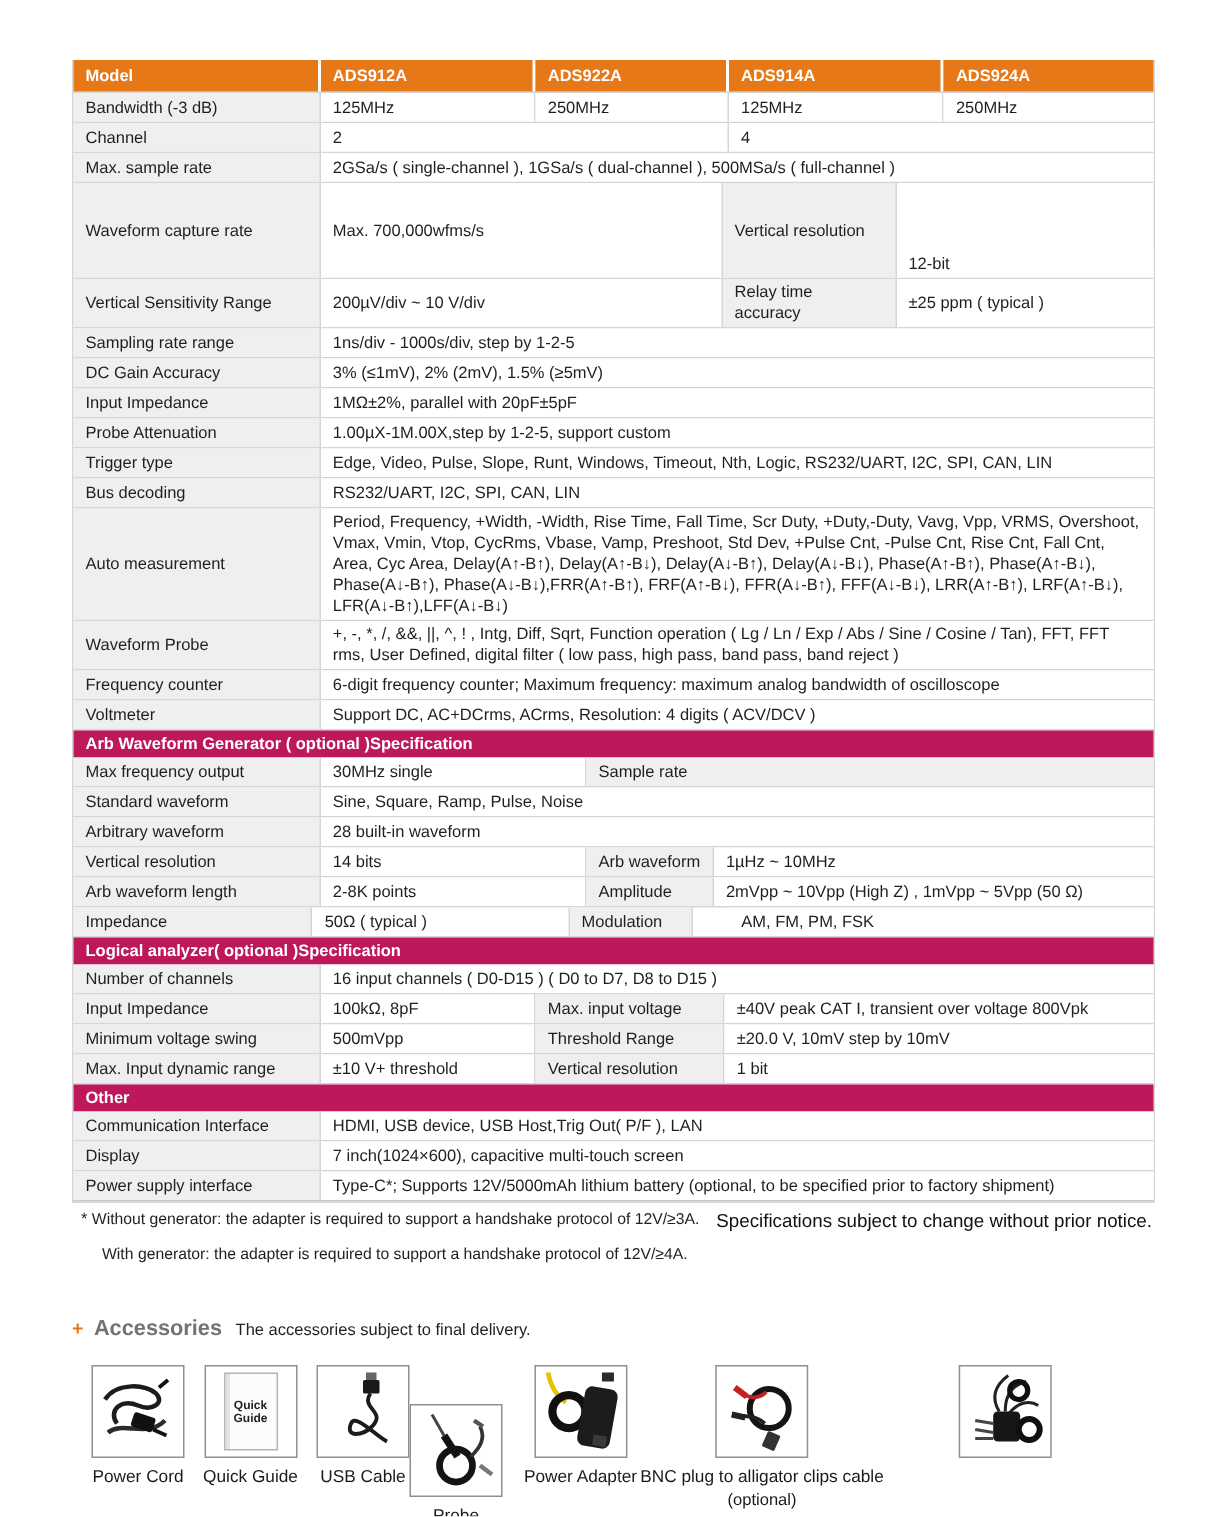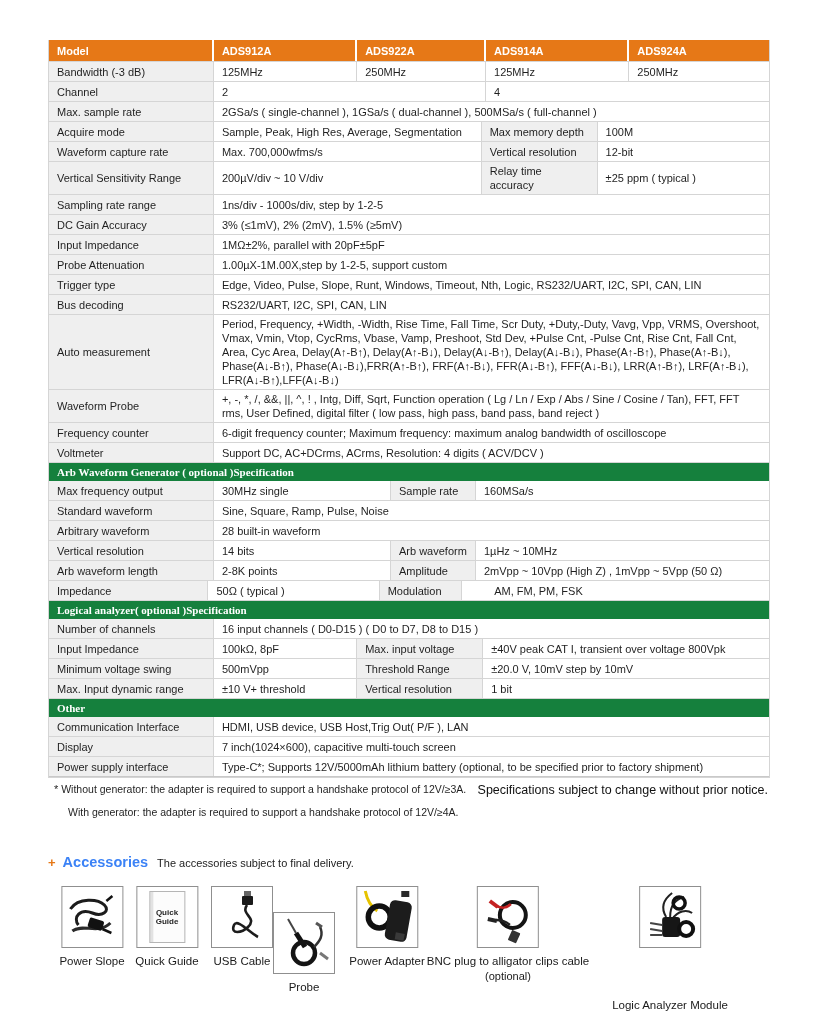--- a/index.html
+++ b/index.html
@@ -12,35 +12,35 @@
               border-bottom:1px solid #d5d5d5;font-size:11px;}
   .trow{display:flex;align-items:stretch;border-bottom:1px solid #d5d5d5;min-height:19px;}
   .trow:last-child{border-bottom:1px solid #c9c9c9;}
   .tcell{box-sizing:border-box;display:flex;align-items:center;padding:2px 8px;
          line-height:14px;border-right:1px solid #d5d5d5;background:#fff;}
   .tcell:last-child{border-right:none;flex-grow:1;}
   .tcell.label,.tcell.sub{background:#efefef;}
   .trow.header{border-bottom:1px solid #d5d5d5;min-height:21px;}
   .trow.header .tcell{background:#e67817;color:#fff;font-weight:bold;border-right:2px solid #fff;}
   .trow.header .tcell:last-child{border-right:none;}
-  .trow.section{background:#15803d;border-bottom:none;min-height:18px;font-family:Liberation Serif, serif;}
+  .trow.section{background:#be185d;border-bottom:none;min-height:18px;}
   .section-title{color:#fff;font-weight:bold;padding:2px 8px;display:flex;align-items:center;}
 
   
   .footnotes{margin-top:5px;font-size:10.5px;}
   .fn-row1{display:flex;justify-content:space-between;align-items:flex-start;}
   .fn-left{padding-left:6px;}
   .fn-star{font-size:11px;vertical-align:top;}
   .fn-notice{font-size:12.5px;color:#111;}
   .fn-line2{padding-left:20px;margin-top:9px;}
 
   
   .acc-heading{margin-top:36px;display:flex;align-items:baseline;}
   .acc-plus{color:#e67817;font-weight:bold;font-size:13px;margin-right:7px;}
-  .acc-title{font-weight:bold;font-size:14.5px;color:#3b82f6;}
+  .acc-title{font-weight:bold;font-size:14.5px;color:#737373;}
   .acc-sub{font-size:11px;margin-left:9px;color:#222;}
   .acc-items{position:relative;height:125px;margin-top:16px;}
   .acc-item{position:absolute;top:0;transform:translateX(-50%);display:flex;
             flex-direction:column;align-items:center;}
   .acc-box{width:62px;height:62px;border:1px solid #8f8f8f;background:#fff;
            display:flex;align-items:center;justify-content:center;box-sizing:border-box;}
   .acc-label{font-size:11.5px;margin-top:7px;white-space:nowrap;color:#1a1a1a;}
   .acc-optional{font-size:11px;margin-top:3px;color:#1a1a1a;}
   .booklet{width:34px;height:50px;background:#fcfcfc;border:1px solid #b5b5b5;
            box-shadow:inset 3px 0 0 #e2e2e2;display:flex;align-items:center;justify-content:center;}
@@ -70,30 +70,24 @@
         <div class="trow">
           <div class="tcell label" style="width: 22.9%;">Channel</div>
           <div class="tcell value" style="width: 37.8%;">2</div>
           <div class="tcell value" style="width: 39.3%;">4</div>
         </div>
         <div class="trow">
           <div class="tcell label" style="width: 22.9%;">Max. sample rate</div>
           <div class="tcell value" style="width: 77.1%;">2GSa/s ( single-channel ), 1GSa/s ( dual-channel ), 500MSa/s ( full-channel )</div>
         </div>
         <div class="trow">
-          <div class="tcell label" style="width: 22.9%;">Acquire mode</div>
-          <div class="tcell value" style="width: 37.2%;">Sample, Peak, High Res, Average, Segmentation</div>
-          <div class="tcell sub" style="width: 16.1%;">Max memory depth</div>
-          <div class="tcell value" style="width: 23.8%;">100M</div>
-        </div>
-        <div class="trow">
           <div class="tcell label" style="width: 22.9%;">Waveform capture rate</div>
           <div class="tcell value" style="width: 37.2%;">Max. 700,000wfms/s</div>
           <div class="tcell sub" style="width: 16.1%;">Vertical resolution</div>
-          <div class="tcell value" style="width: 23.8%;">12-bit</div>
+          <div class="tcell value" style="width: 23.8%; margin-top: 45px;">12-bit</div>
         </div>
         <div class="trow">
           <div class="tcell label" style="width: 22.9%;">Vertical Sensitivity Range</div>
           <div class="tcell value" style="width: 37.2%;">200µV/div ~ 10 V/div</div>
           <div class="tcell sub" style="width: 16.1%;">Relay time accuracy</div>
           <div class="tcell value" style="width: 23.8%;">±25 ppm ( typical )</div>
         </div>
         <div class="trow">
           <div class="tcell label" style="width: 22.9%;">Sampling rate range</div>
           <div class="tcell value" style="width: 77.1%;">1ns/div - 1000s/div, step by 1-2-5</div>
@@ -134,21 +128,20 @@
           <div class="tcell label" style="width: 22.9%;">Voltmeter</div>
           <div class="tcell value" style="width: 77.1%;">Support DC, AC+DCrms, ACrms, Resolution: 4 digits ( ACV/DCV )</div>
         </div>
         <div class="trow section">
           <div class="section-title">Arb Waveform Generator ( optional )Specification</div>
         </div>
         <div class="trow">
           <div class="tcell label" style="width: 22.9%;">Max frequency output</div>
           <div class="tcell value" style="width: 24.6%;">30MHz single</div>
           <div class="tcell sub" style="width: 11.8%;">Sample rate</div>
-          <div class="tcell value" style="width: 40.7%;">160MSa/s</div>
         </div>
         <div class="trow">
           <div class="tcell label" style="width: 22.9%;">Standard waveform</div>
           <div class="tcell value" style="width: 77.1%;">Sine, Square, Ramp, Pulse, Noise</div>
         </div>
         <div class="trow">
           <div class="tcell label" style="width: 22.9%;">Arbitrary waveform</div>
           <div class="tcell value" style="width: 77.1%;">28 built-in waveform</div>
         </div>
         <div class="trow">
@@ -229,21 +222,21 @@
         <div class="acc-item" style="left: 44px;">
           <div class="acc-box">
             <svg width="56" height="56" viewBox="0 0 56 56">
               <path d="M6 20 C14 8 34 10 40 16 C46 22 38 28 28 24 C16 19 8 28 14 36" fill="none" stroke="#1c1c1c" stroke-width="3"></path>
               <path d="M8 42 C18 34 34 46 46 34" fill="none" stroke="#2b2b2b" stroke-width="3"></path>
               <rect x="24" y="30" width="15" height="10" rx="2" fill="#111" transform="rotate(18 31 35)"></rect>
               <path d="M38 40 l9 4" stroke="#111" stroke-width="2.5"></path>
               <path d="M42 12 l6 -5" stroke="#111" stroke-width="2.5"></path>
             </svg>
           </div>
-          <div class="acc-label">Power Slope</div>
+          <div class="acc-label">Power Cord</div>
         </div>
         <div class="acc-item" style="left: 119px;">
           <div class="acc-box">
             <div class="booklet">
               <span>Quick Guide</span>
             </div>
           </div>
           <div class="acc-label">Quick Guide</div>
         </div>
         <div class="acc-item" style="left: 194px;">

